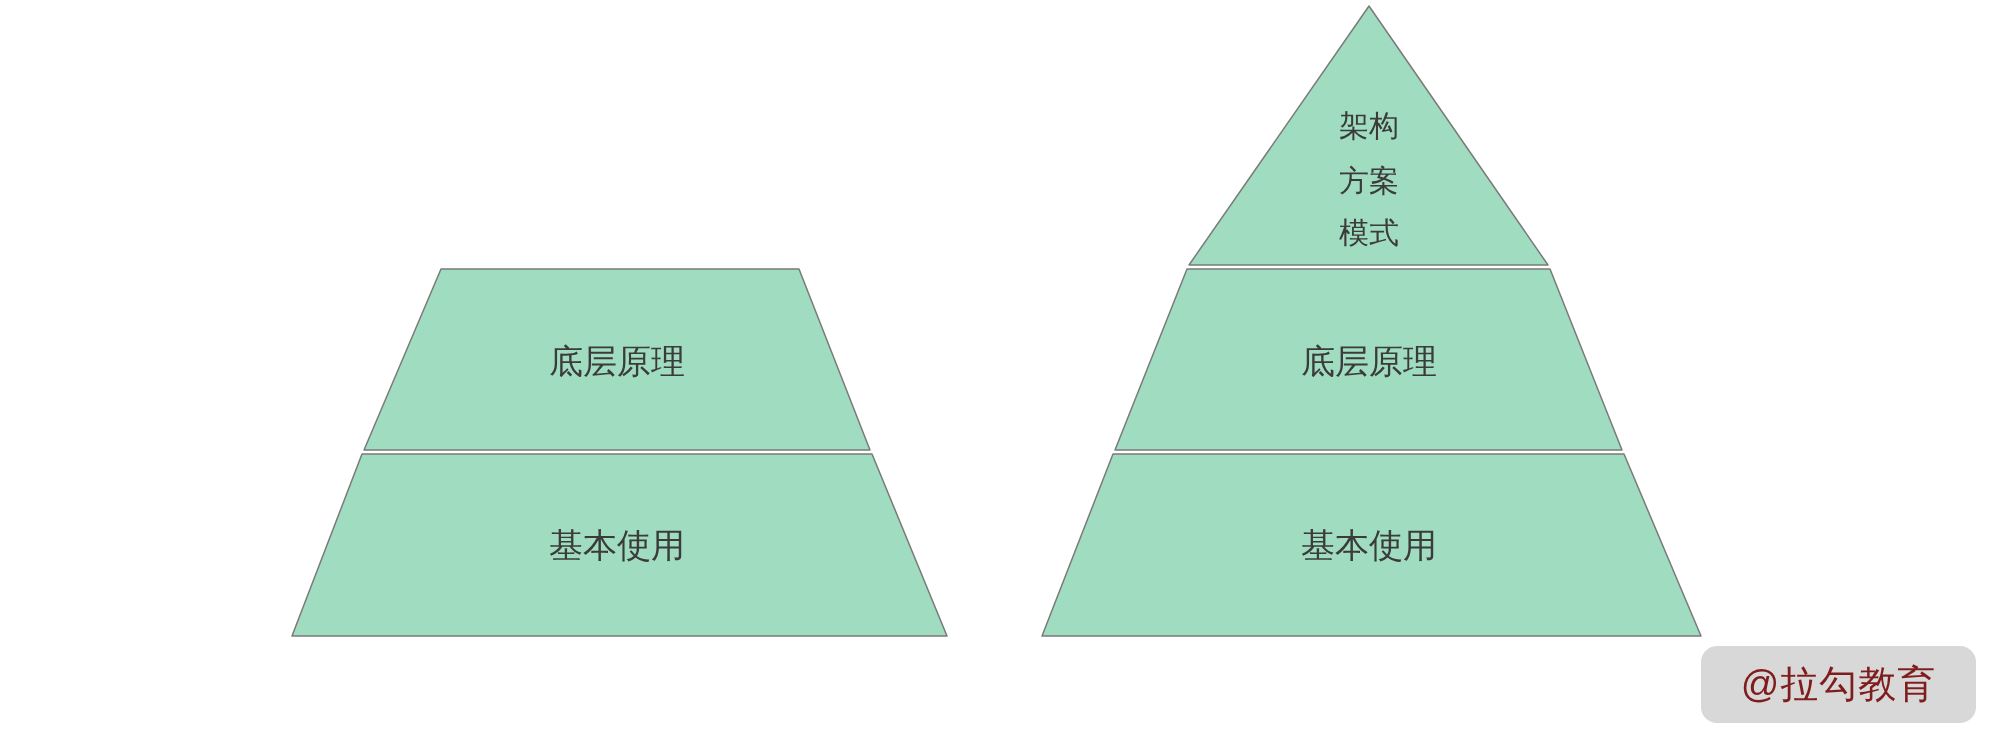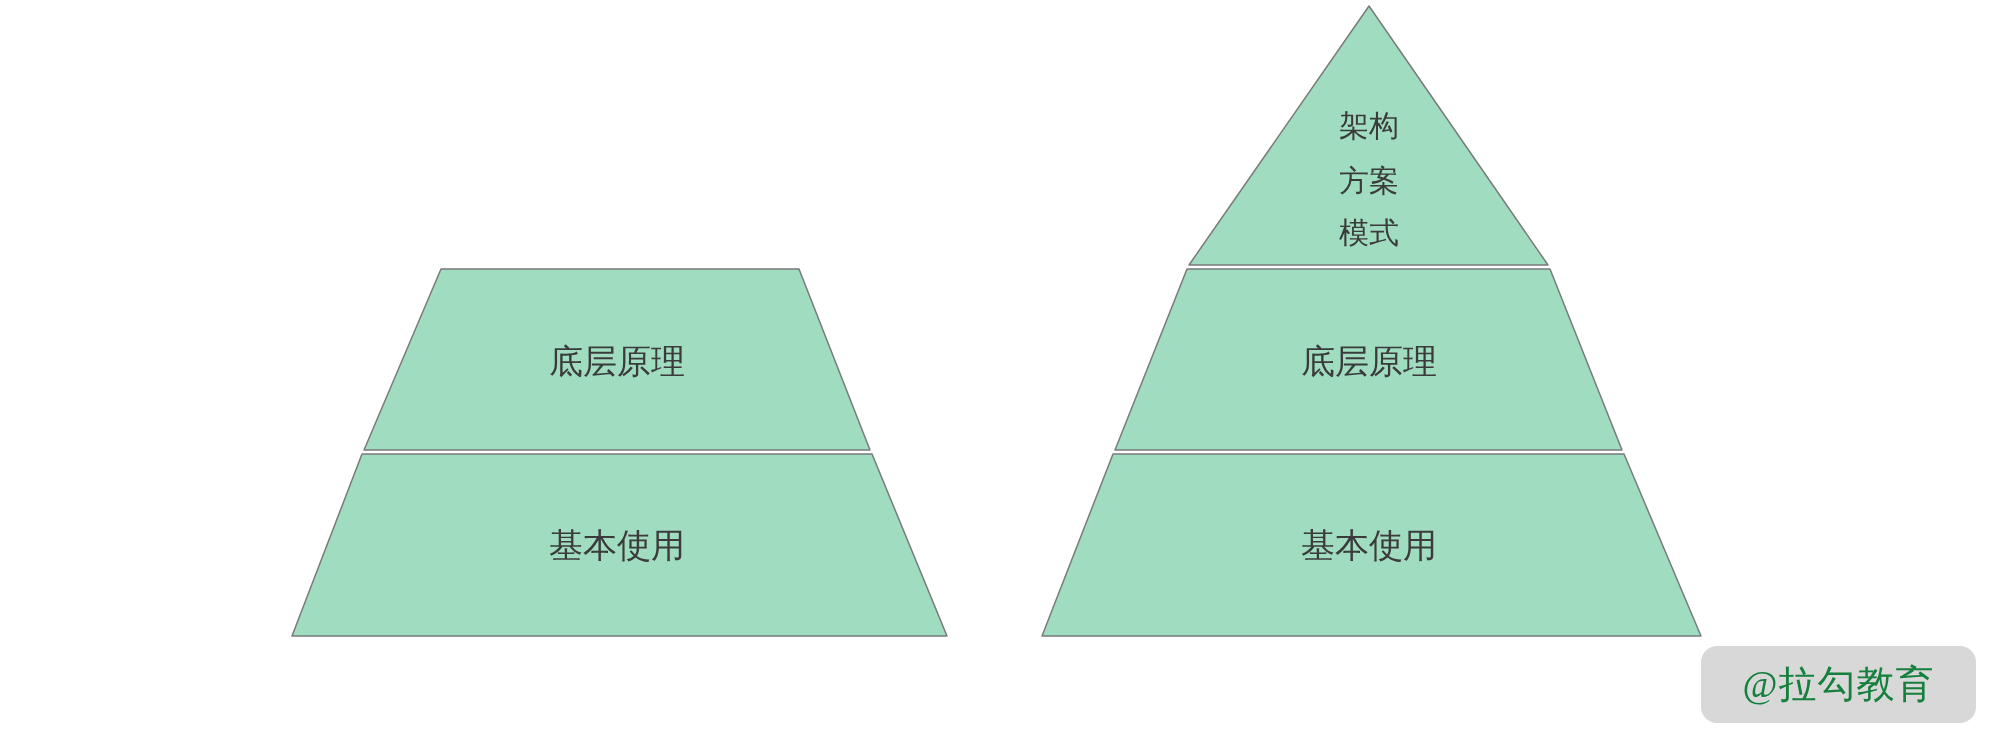--- a/index.html
+++ b/index.html
@@ -44,24 +44,24 @@
     bottom: 25px;
     width: 275px;
     height: 77px;
     background: #d8d8d8;
     border-radius: 16px;
     display: flex;
     align-items: center;
     justify-content: center;
   }
   .watermark span {
-    color: #15803d;
+    color: #7f1d1d;
     font-size: 38px;
     letter-spacing: 1px;
-    font-family: Liberation Serif, serif;
+    font-family: Liberation Sans, sans-serif;
   }
 </style>
 </head>
 <body>
 
 <div class="canvas">
 
   <svg class="diagram-svg" viewBox="0 0 2000 748" xmlns="http://www.w3.org/2000/svg">
 
     <g>

